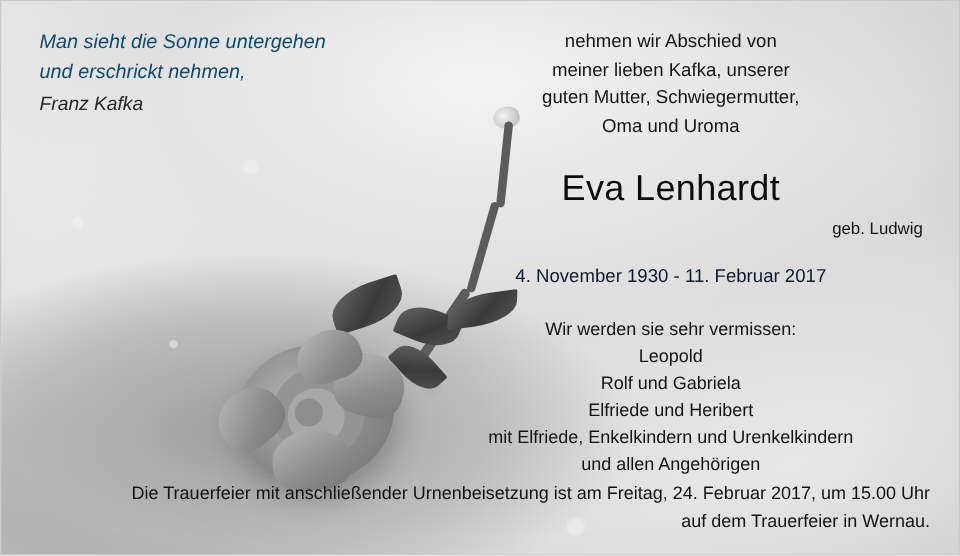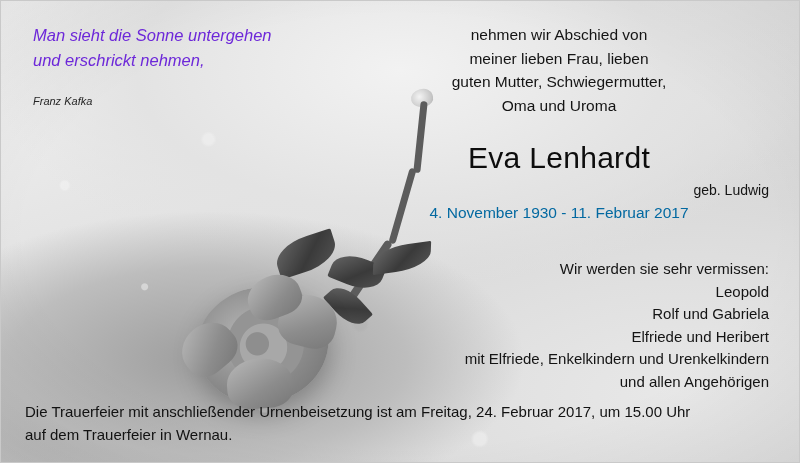--- a/index.html
+++ b/index.html
@@ -112,26 +112,26 @@
   .quote-block {
     position: absolute;
     left: 32px;
     top: 22px;
     width: 300px;
   }
   .quote-line {
     font-style: italic;
     font-size: 16.5px;
     line-height: 25px;
-    color: #6d28d9;
+    color: #0c4a6e;
   }
   .quote-author {
     font-style: italic;
-    font-size: 11px;
-    margin-top: 22px;
+    font-size: 16px;
+    margin-top: 6px;
     color: #262626;
   }
 
   .right-block {
     position: absolute;
     right: 30px;
     top: 22px;
     width: 420px;
     text-align: center;
   }
@@ -148,39 +148,38 @@
     color: #0d0d0d;
   }
   .born-name {
     font-size: 14px;
     margin-top: 7px;
     color: #141414;
     text-align: right;
   }
   .dates {
     font-size: 15.5px;
-    margin-top: 6px;
-    color: #0369a1;
+    margin-top: 24px;
+    color: #0f172a;
   }
   .mourners {
-    margin-top: 36px;
-    text-align: right;
+    margin-top: 24px;
   }
   .mourner-line {
     font-size: 15px;
     line-height: 22.5px;
     color: #141414;
   }
 
   .footer-block {
     position: absolute;
     left: 0;
     right: 0;
     bottom: 16px;
-    text-align: left;
+    text-align: right;
     padding: 0 24px;
     box-sizing: border-box;
   }
   .footer-line {
     font-size: 15px;
     line-height: 23px;
     color: #121212;
   }
 </style>
 </head>
@@ -212,21 +211,21 @@
   <div class="vignette"></div>
 
   <div class="quote-block">
     <div class="quote-line">Man sieht die Sonne untergehen</div>
     <div class="quote-line">und erschrickt nehmen,</div>
     <div class="quote-author">Franz Kafka</div>
   </div>
 
   <div class="right-block">
     <div class="intro-line">nehmen wir Abschied von</div>
-    <div class="intro-line">meiner lieben Frau, lieben</div>
+    <div class="intro-line">meiner lieben Kafka, unserer</div>
     <div class="intro-line">guten Mutter, Schwiegermutter,</div>
     <div class="intro-line">Oma und Uroma</div>
 
     <div class="deceased-name">Eva Lenhardt</div>
     <div class="born-name">geb. Ludwig</div>
     <div class="dates">4. November 1930  -  11. Februar 2017</div>
 
     <div class="mourners">
       <div class="mourner-line">Wir werden sie sehr vermissen:</div>
       <div class="mourner-line">Leopold</div>

